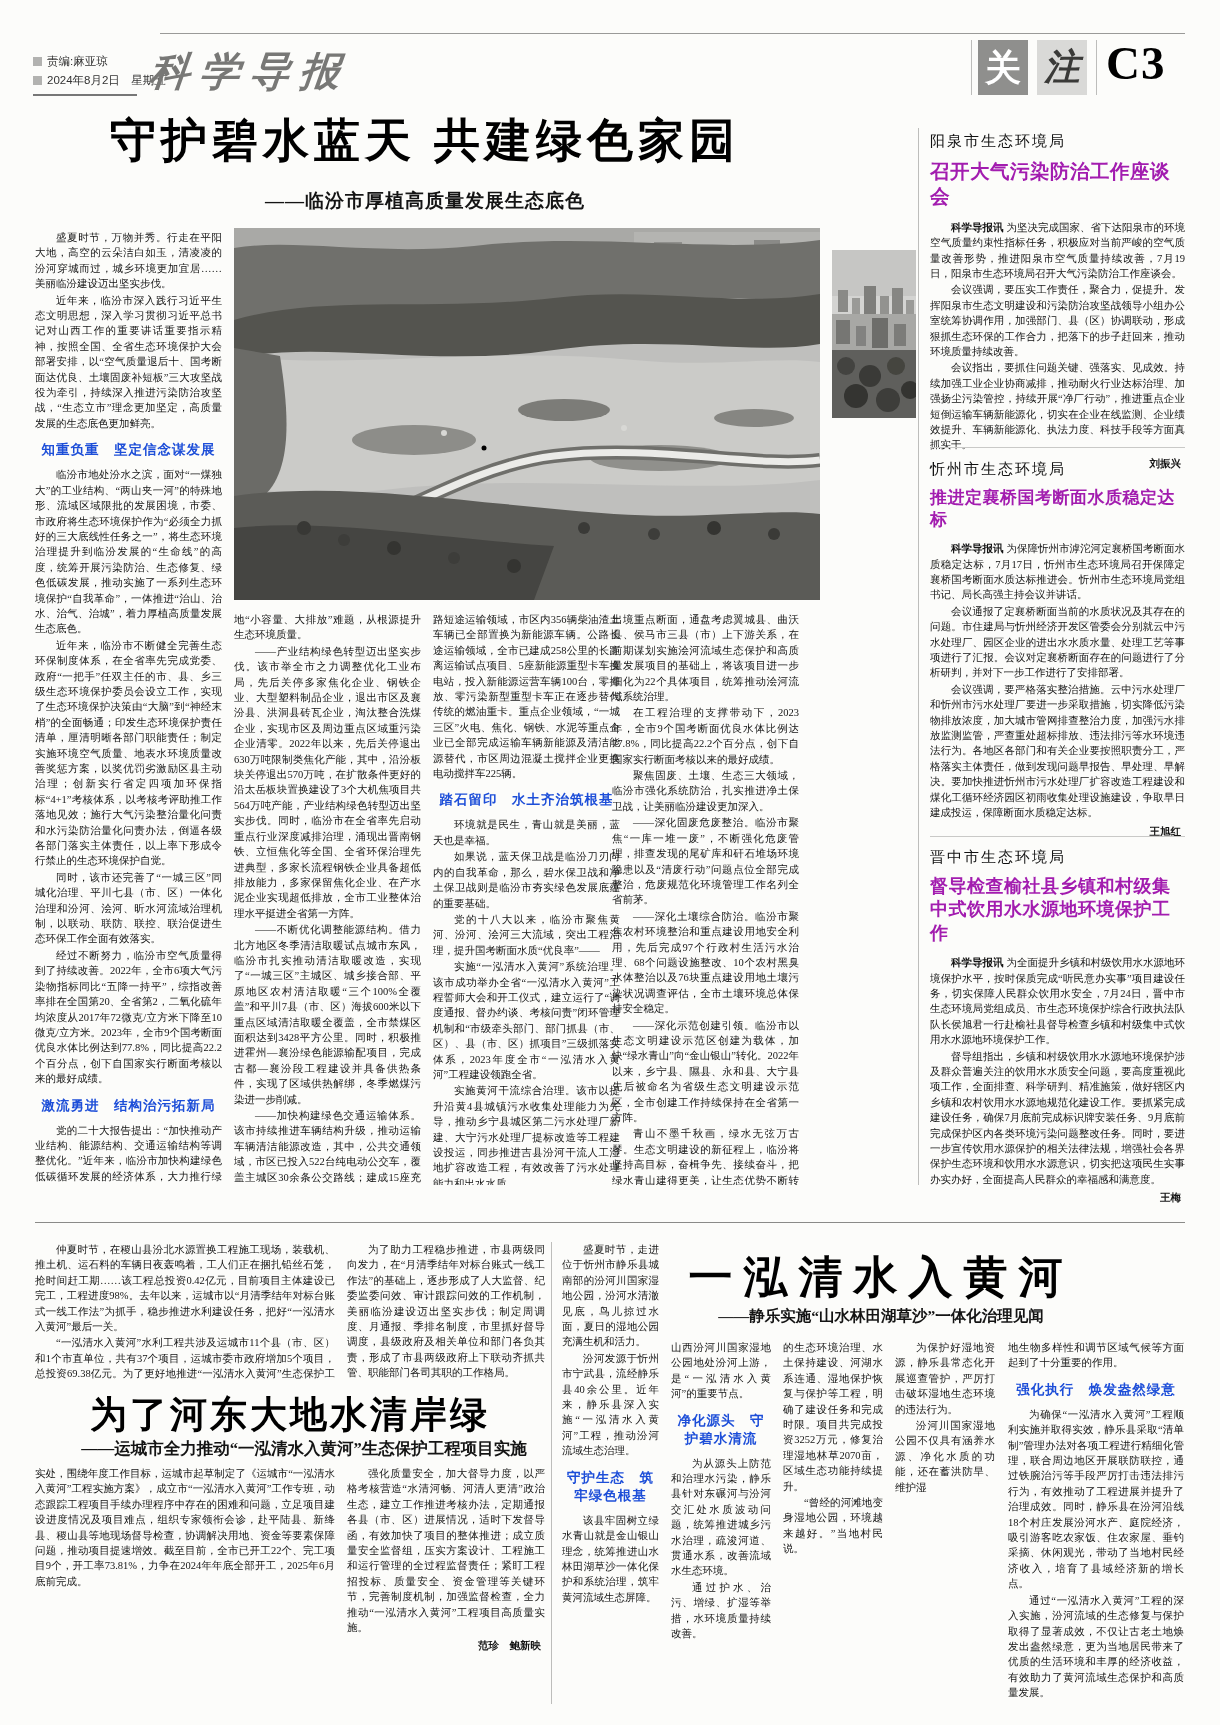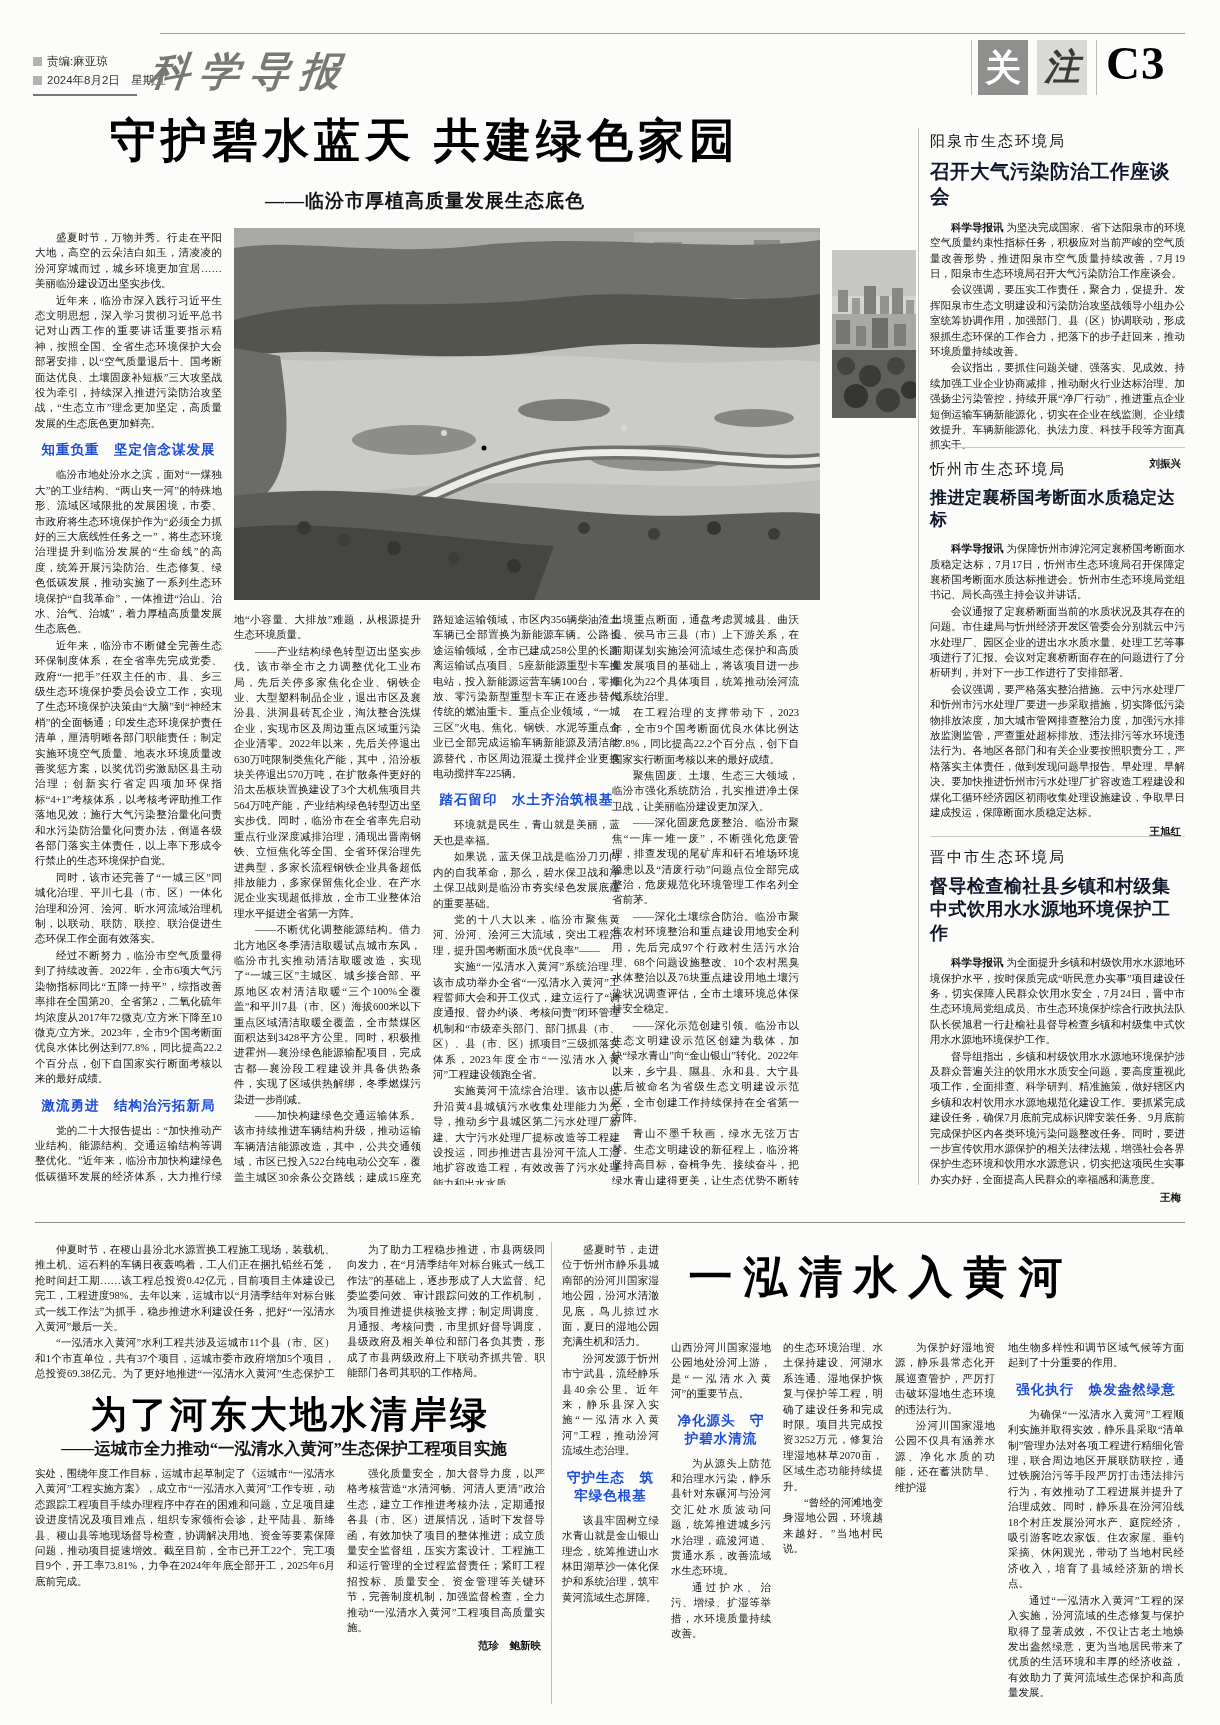--- a/index.html
+++ b/index.html
@@ -24,21 +24,21 @@
   .col .p,.col .pc,.col .pl{font-size:10.5px;line-height:15.4px;text-align:justify;margin:0 0 1px;}
   .col .p{text-indent:2em;}
   .col .pl{text-indent:2em;}
   .col .pc{text-indent:0;}
   .col .pl b{font-family:"Liberation Sans",sans-serif;font-weight:700;}
   .col h3.h{font-family:"Liberation Sans","DejaVu Sans",sans-serif;font-size:13.5px;font-weight:900;
         text-align:center;margin:10px 0 8px;letter-spacing:1px;color:#1d4ed8;}
   .col .by{font-family:"Liberation Sans",sans-serif;font-size:10.5px;font-weight:700;text-align:right;margin-top:4px;padding-right:4px;}
   
   .kicker{font-family:"Liberation Sans",sans-serif;font-size:15px;letter-spacing:2px;color:#111;margin:0 0 8px;}
-  .sidehl{font-family:"Liberation Sans","DejaVu Sans",sans-serif;font-weight:900;color:#0f172a;margin:0 0 10px;line-height:1.3;}
+  .sidehl{font-family:"Liberation Sans","DejaVu Sans",sans-serif;font-weight:900;color:#a21caf;margin:0 0 10px;line-height:1.3;}
   .hl1{font-size:19.5px;letter-spacing:0.5px;}
   .hl2{font-size:17px;letter-spacing:0.5px;}
   .hl3{font-size:18px;letter-spacing:0.5px;}
   
   .blhl{font-family:"Liberation Serif",serif;font-weight:900;font-size:37px;letter-spacing:3px;text-align:center;color:#000000;}
   .blsub{font-size:16.5px;text-align:center;font-weight:600;}
   .brhl{font-family:"Liberation Serif",serif;font-weight:900;font-size:44px;letter-spacing:11px;text-align:center;color:#000;}
   .brsub{font-size:15.5px;text-align:center;font-weight:600;}
   .vline{background:#bdbdbb;}
   figure{margin:0;}
@@ -197,41 +197,42 @@
       </div>
   </div>
 
   <div class="abs" style="left:35px;top:1222px;width:1150px;height:1px;background:#8a8a88;"></div>
 
   <div class="abs col" style="left:35px;top:1242px;width:300px;height:142px;">
       <div class="p">仲夏时节，在稷山县汾北水源置换工程施工现场，装载机、推土机、运石料的车辆日夜轰鸣着，工人们正在捆扎铅丝石笼，抢时间赶工期……该工程总投资0.42亿元，目前项目主体建设已完工，工程进度98%。去年以来，运城市以“月清季结年对标台账式一线工作法”为抓手，稳步推进水利建设任务，把好“一泓清水入黄河”最后一关。</div>
       <div class="p">“一泓清水入黄河”水利工程共涉及运城市11个县（市、区）和1个市直单位，共有37个项目，运城市委市政府增加5个项目，总投资69.38亿元。为了更好地推进“一泓清水入黄河”生态保护工程落到</div>
     </div>
   <div class="abs col" style="left:347px;top:1242px;width:198px;height:142px;">
-      <div class="p">为了助力工程稳步推进，市县两级同向发力，在“月清季结年对标台账式一线工作法”的基础上，逐步形成了人大监督、纪委监委问效、审计跟踪问效的工作机制，为项目推进提供核验支撑；制定周调度、月通报、考核问责，市里抓好督导调度，县级政府及相关单位和部门各负其责，形成了市县两级政府上下联动齐抓共管、职能部门各司其职的工作格局。</div>
+      <div class="p">为了助力工程稳步推进，市县两级同向发力，在“月清季结年对标台账式一线工作法”的基础上，逐步形成了人大监督、纪委监委问效、审计跟踪问效的工作机制，美丽临汾建设迈出坚实步伐；制定周调度、月通报、季排名制度，市里抓好督导调度，县级政府及相关单位和部门各负其责，形成了市县两级政府上下联动齐抓共管、职能部门各司其职的工作格局。</div>
     </div>
   <div class="abs blhl" style="left:35px;top:1390px;width:510px;">为了河东大地水清岸绿</div>
-  <div class="abs blsub" style="left:29px;top:1438px;width:510px;">——运城市全力推动“一泓清水入黄河”生态保护工程项目实施</div>
+  <div class="abs blsub" style="left:49px;top:1438px;width:510px;">——运城市全力推动“一泓清水入黄河”生态保护工程项目实施</div>
   <div class="abs col" style="left:35px;top:1466px;width:300px;height:240px;">
       <div class="pc">实处，围绕年度工作目标，运城市起草制定了《运城市“一泓清水入黄河”工程实施方案》，成立市“一泓清水入黄河”工作专班，动态跟踪工程项目手续办理程序中存在的困难和问题，立足项目建设进度情况及项目难点，组织专家领衔会诊，赴平陆县、新绛县、稷山县等地现场督导检查，协调解决用地、资金等要素保障问题，推动项目提速增效。截至目前，全市已开工22个、完工项目9个，开工率73.81%，力争在2024年年底全部开工，2025年6月底前完成。</div>
     </div>
   <div class="abs col" style="left:347px;top:1466px;width:198px;height:240px;">
       <div class="p">强化质量安全，加大督导力度，以严格考核营造“水清河畅、河清人更清”政治生态，建立工作推进考核办法，定期通报各县（市、区）进展情况，适时下发督导函，有效加快了项目的整体推进；成立质量安全监督组，压实方案设计、工程施工和运行管理的全过程监督责任；紧盯工程招投标、质量安全、资金管理等关键环节，完善制度机制，加强监督检查，全力推动“一泓清水入黄河”工程项目高质量实施。</div>
       <div class="by">范珍　鲍新映</div>
     </div>
 
   <div class="abs vline" style="left:551px;top:1242px;width:1px;height:462px;"></div>
 
   <div class="abs col" style="left:562px;top:1242px;width:97px;height:462px;">
       <div class="p">盛夏时节，走进位于忻州市静乐县城南部的汾河川国家湿地公园，汾河水清澈见底，鸟儿掠过水面，夏日的湿地公园充满生机和活力。</div>
       <div class="p">汾河发源于忻州市宁武县，流经静乐县40余公里。近年来，静乐县深入实施“一泓清水入黄河”工程，推动汾河流域生态治理。</div>
       <h3 class="h">守护生态　筑牢绿色根基</h3>
       <div class="p">该县牢固树立绿水青山就是金山银山理念，统筹推进山水林田湖草沙一体化保护和系统治理，筑牢黄河流域生态屏障。</div>
     </div>
   <div class="abs brhl" style="left:671px;top:1248px;width:420px;">一泓清水入黄河</div>
+  <div class="abs brsub" style="left:671px;top:1306px;width:420px;">——静乐实施“山水林田湖草沙”一体化治理见闻</div>
   <div class="abs col" style="left:671px;top:1340px;width:100px;height:364px;">
       <div class="pc">山西汾河川国家湿地公园地处汾河上游，是“一泓清水入黄河”的重要节点。</div>
       <h3 class="h">净化源头　守护碧水清流</h3>
       <div class="p">为从源头上防范和治理水污染，静乐县针对东碾河与汾河交汇处水质波动问题，统筹推进城乡污水治理，疏浚河道、贯通水系，改善流域水生态环境。</div>
       <div class="p">通过护水、治污、增绿、扩湿等举措，水环境质量持续改善。</div>
     </div>
   <div class="abs col" style="left:783px;top:1340px;width:100px;height:364px;">
       <div class="pc">的生态环境治理、水土保持建设、河湖水系连通、湿地保护恢复与保护等工程，明确了建设任务和完成时限。项目共完成投资3252万元，修复治理湿地林草2070亩，区域生态功能持续提升。</div>
       <div class="p">“曾经的河滩地变身湿地公园，环境越来越好。”当地村民说。</div>
     </div>

